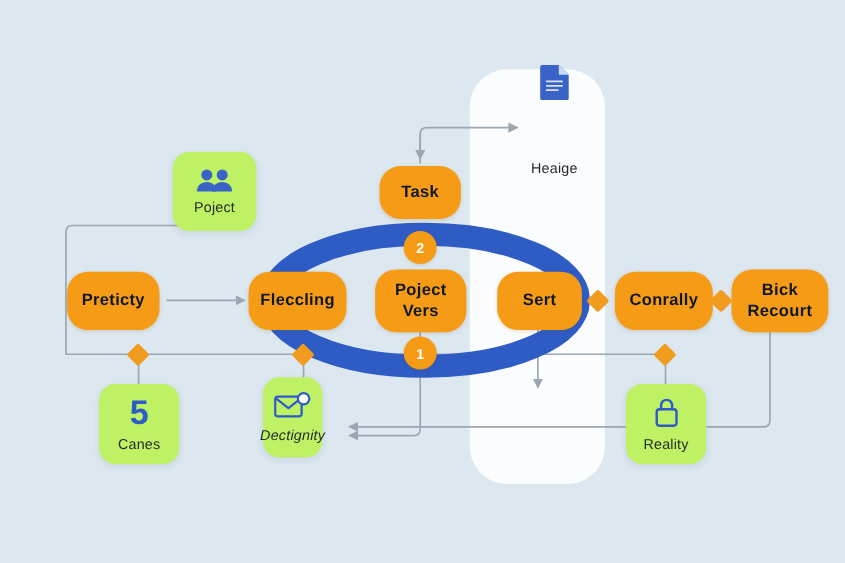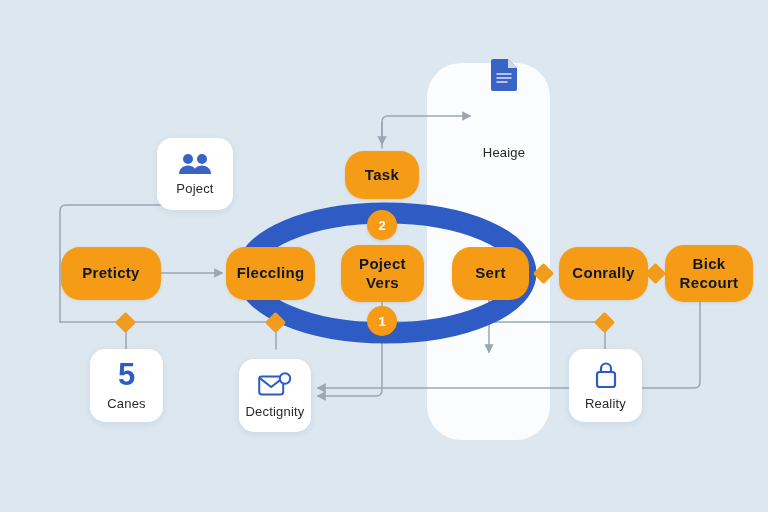--- a/index.html
+++ b/index.html
@@ -37,21 +37,21 @@
     font-weight:700;
     letter-spacing:.3px;
     line-height:1.22;
     box-shadow:0 1px 3px rgba(120,80,10,.13);
     padding:0 6px;
     box-sizing:border-box;
   }
 
   
   .card{
-    background:#ffffff;
+    background:#bef264;
     border-radius:15px;
     display:flex;flex-direction:column;align-items:center;justify-content:center;
     box-shadow:0 2px 6px rgba(60,90,130,.10);
     box-sizing:border-box;
   }
   .card .cap{
     font-size:13px;
     color:#28292c;
     margin-top:6px;
     letter-spacing:.2px;
@@ -116,21 +116,21 @@
       <path d="M 489 300 L 489 352" marker-end="url(#arw)"></path>
 
       <path d="M 700 302 L 700 382 Q 700 388 694 388 L 318 388" marker-end="url(#arw)"></path>
     </g>
   </svg>
 
   <svg class="layer-ring" width="300" height="150" style="left:236px;top:198px;">
     <ellipse cx="150" cy="75" rx="140" ry="60" fill="none" stroke="#2f5bc5" stroke-width="21"></ellipse>
   </svg>
 
-  <div class="layer-node obox" style="left:61px;top:247px;width:100px;height:53px;text-align:center;">Preticty</div>
+  <div class="layer-node obox" style="left:61px;top:247px;width:84px;height:53px;text-align:center;">Preticty</div>
 
   <div class="layer-node obox" style="left:226px;top:247px;width:89px;height:53px;">Fleccling</div>
 
   <div class="layer-node obox" style="left:341px;top:245px;width:83px;height:57px;">Poject Vers</div>
 
   <div class="layer-node obox" style="left:452px;top:247px;width:77px;height:53px;">Sert</div>
 
   <div class="layer-node obox" style="left:559px;top:247px;width:89px;height:53px;">Conrally</div>
 
   <div class="layer-node obox" style="left:665px;top:245px;width:88px;height:57px;">Bick Recourt</div>
@@ -172,21 +172,21 @@
       </svg>
     </span>
     <span class="cap">Heaige</span>
   </div>
 
   <div class="layer-node card" style="left:90px;top:349px;width:73px;height:73px;">
     <span class="bignum">5</span>
     <span class="cap">Canes</span>
   </div>
 
-  <div class="layer-node card" style="left:239px;top:359px;width:72px;height:73px;">
+  <div class="layer-node card" style="left:239px;top:343px;width:54px;height:73px;font-style:italic;">
     <span class="ico">
       <svg width="34" height="26" viewBox="0 0 34 26">
         <rect x="1.2" y="4.5" width="24" height="18" rx="2.4" fill="none" stroke="#2d5bc8" stroke-width="2"></rect>
         <path d="M2.4 6.6l10.8 8.4 10.8-8.4" fill="none" stroke="#2d5bc8" stroke-width="2" stroke-linecap="round" stroke-linejoin="round"></path>
         <circle cx="27" cy="6.5" r="5.2" fill="#fdfdfe" stroke="#2d5bc8" stroke-width="2"></circle>
       </svg>
     </span>
     <span class="cap">Dectignity</span>
   </div>
 

